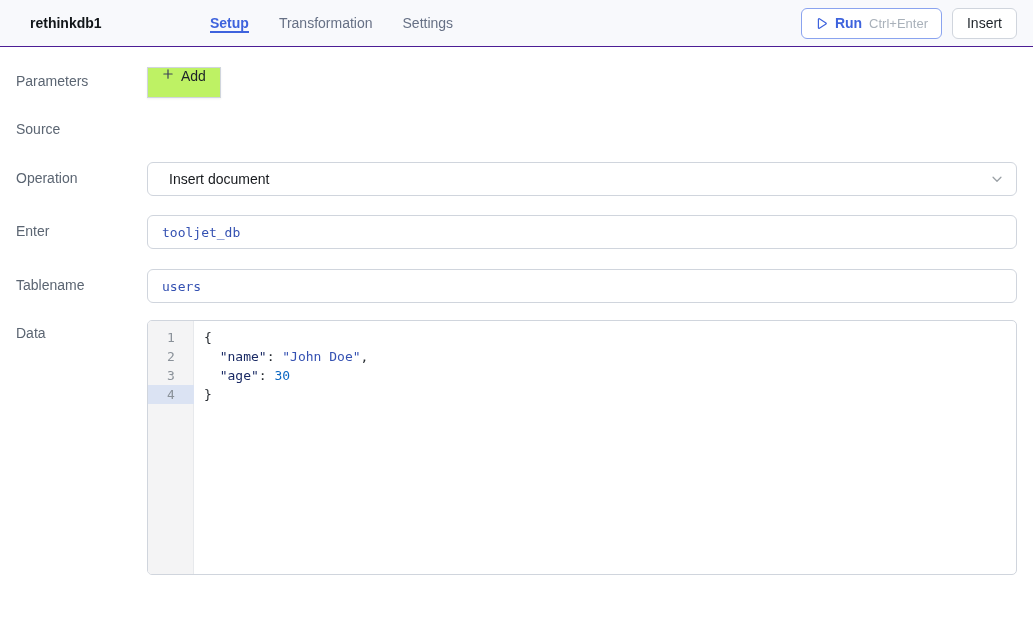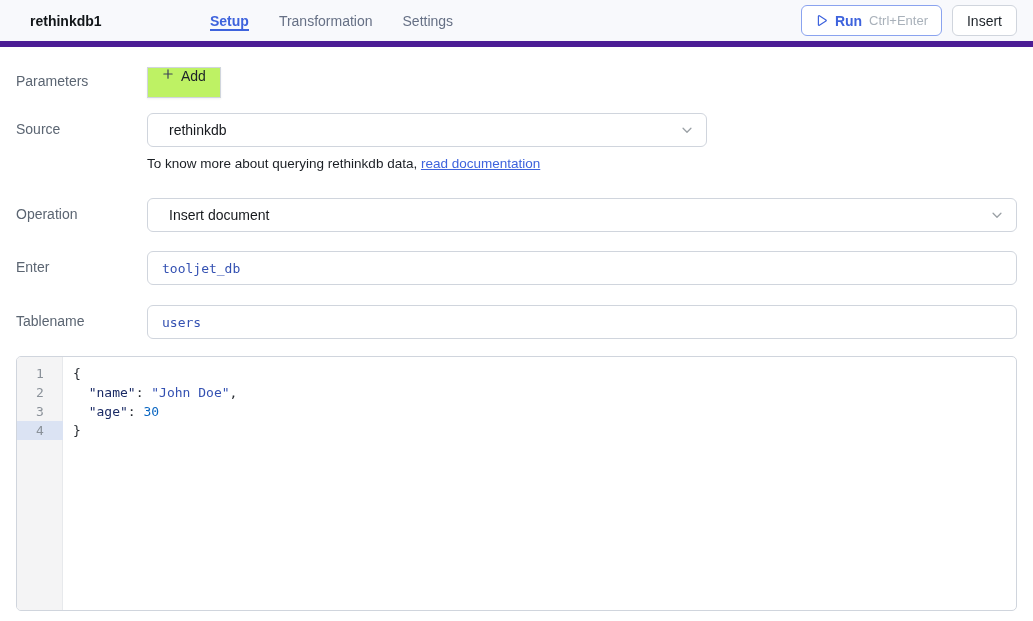--- a/index.html
+++ b/index.html
@@ -8,21 +8,21 @@
     width: 1033px; height: 621px; overflow: hidden;
     background: #ffffff;
     font-family: "Liberation Sans", sans-serif;
     color: #1d2329;
   }
 
   
   .header {
     height: 47px;
     background: #f8f9fc;
-    border-bottom: 6px solid #4c1d95;
+    border-bottom: 1px solid #4c1d95;
     display: flex;
     align-items: stretch;
     padding: 0 16px 0 30px;
   }
   .header-title {
     align-self: center;
     width: 180px;
     font-size: 14px;
     font-weight: 700;
     color: #121619;
@@ -188,31 +188,20 @@
               <path d="M8 2.5v11M2.5 8h11" stroke="#3c4257" stroke-width="1.6" stroke-linecap="round"></path>
             </svg>
         </span>
         <span>Add</span>
       </button>
     </div>
   </div>
 
   <div class="form-row row-source">
     <div class="row-label">Source</div>
-    <div class="row-content">
-      <div class="select select-source">
-        <span>rethinkdb</span>
-        <span class="chevron">
-          <svg width="14" height="14" viewBox="0 0 16 16">
-              <path d="M3.5 6l4.5 4.5L12.5 6" stroke="#9ba1a6" stroke-width="1.5" fill="none" stroke-linecap="round" stroke-linejoin="round"></path>
-            </svg>
-        </span>
-      </div>
-      <div class="help-text"><span>To know more about querying rethinkdb data, </span><a class="help-link">read documentation</a></div>
-    </div>
   </div>
 
   <div class="form-row row-operation">
     <div class="row-label">Operation</div>
     <div class="row-content">
       <div class="select select-full">
         <span>Insert document</span>
         <span class="chevron">
           <svg width="14" height="14" viewBox="0 0 16 16">
               <path d="M3.5 6l4.5 4.5L12.5 6" stroke="#9ba1a6" stroke-width="1.5" fill="none" stroke-linecap="round" stroke-linejoin="round"></path>
@@ -230,20 +219,21 @@
   </div>
 
   <div class="form-row row-tablename">
     <div class="row-label">Tablename</div>
     <div class="row-content">
       <input class="text-input" type="text" value="users" style="">
     </div>
   </div>
 
   <div class="form-row row-data">
+    <div class="row-label">Data</div>
     <div class="row-content">
       <div class="editor">
         <div class="gutter-bg"></div>
         <div class="code-lines">
             <div class="code-line">
               <span class="ln">1</span>
               <span class="code-text"><span class="tok-plain">{</span></span>
             </div>
             <div class="code-line">
               <span class="ln">2</span>

